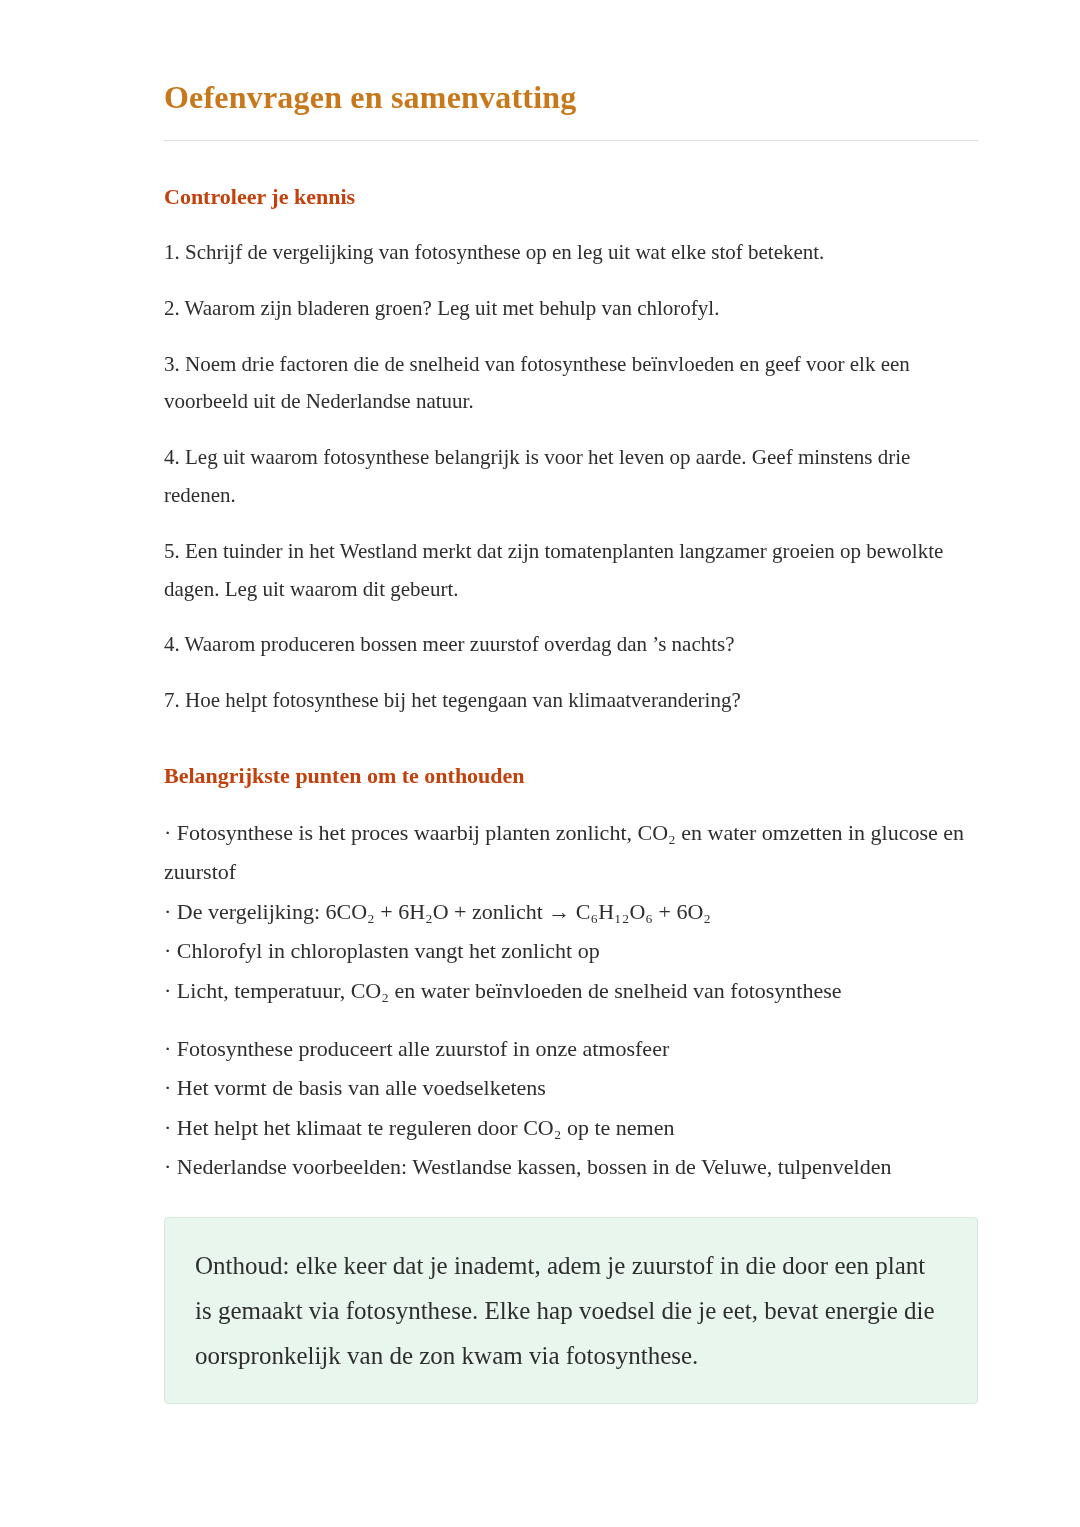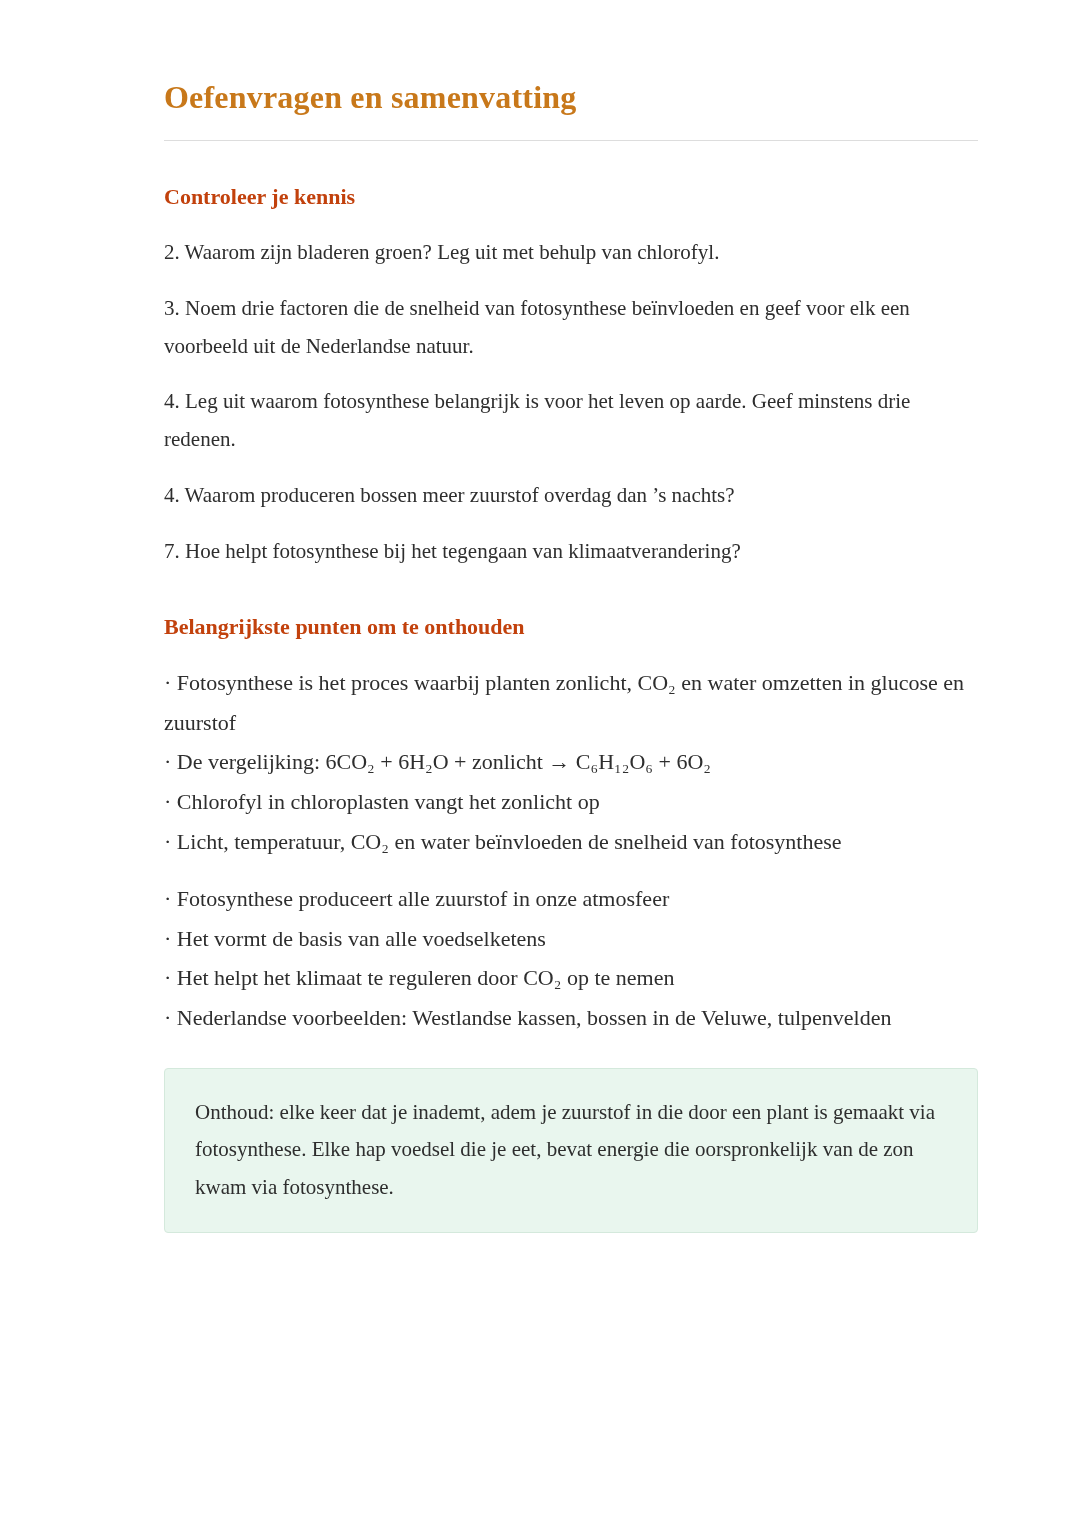--- a/index.html
+++ b/index.html
@@ -55,37 +55,39 @@
   }
   .callout {
     margin-top: 30px;
     background: #e9f6ee;
     border: 1px solid #d4e9dc;
     border-radius: 4px;
     padding: 25px 30px;
   }
   .callout p {
     margin: 0;
-    font-size: 21px;
+    font-size: 25px;
     line-height: 1.8;
   }
 </style>
 </head>
 <body>
 
 <div class="page">
 
   <h1 class="title">Oefenvragen en samenvatting</h1>
   <hr class="rule">
 
   <h2 class="subhead">Controleer je kennis</h2>
 
+  <p class="q">1. Schrijf de vergelijking van fotosynthese op en leg uit wat elke stof betekent.</p>
   <p class="q">2. Waarom zijn bladeren groen? Leg uit met behulp van chlorofyl.</p>
   <p class="q">3. Noem drie factoren die de snelheid van fotosynthese beïnvloeden en geef voor elk een voorbeeld uit de Nederlandse natuur.</p>
   <p class="q">4. Leg uit waarom fotosynthese belangrijk is voor het leven op aarde. Geef minstens drie redenen.</p>
+  <p class="q">5. Een tuinder in het Westland merkt dat zijn tomatenplanten langzamer groeien op bewolkte dagen. Leg uit waarom dit gebeurt.</p>
   <p class="q">4. Waarom produceren bossen meer zuurstof overdag dan ’s nachts?</p>
   <p class="q">7. Hoe helpt fotosynthese bij het tegengaan van klimaatverandering?</p>
 
   <h2 class="subhead">Belangrijkste punten om te onthouden</h2>
 
   <div class="bullets">
     <p class="b">· Fotosynthese is het proces waarbij planten zonlicht, CO₂ en water omzetten in glucose en zuurstof</p>
     <p class="b">· De vergelijking: 6CO₂ + 6H₂O + zonlicht → C₆H₁₂O₆ + 6O₂</p>
     <p class="b">· Chlorofyl in chloroplasten vangt het zonlicht op</p>
     <p class="b">· Licht, temperatuur, CO₂ en water beïnvloeden de snelheid van fotosynthese</p>

